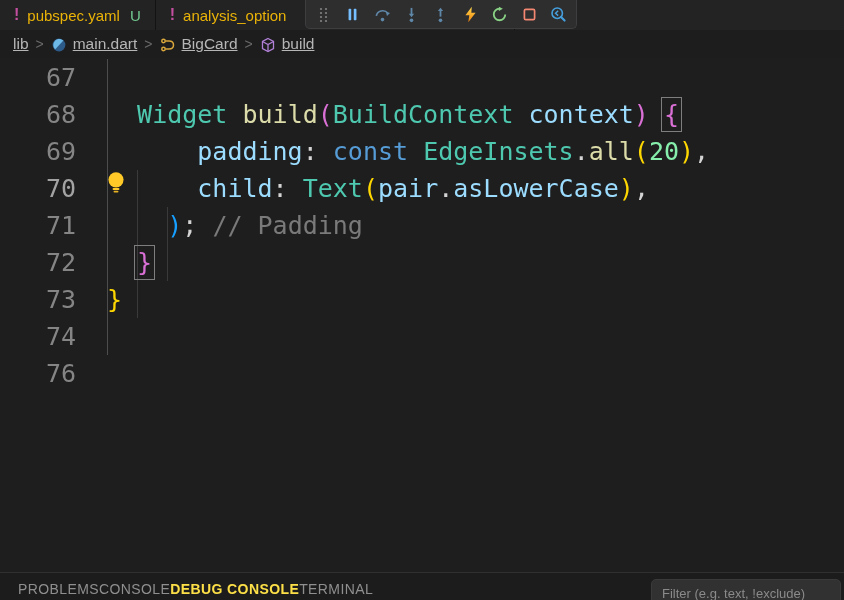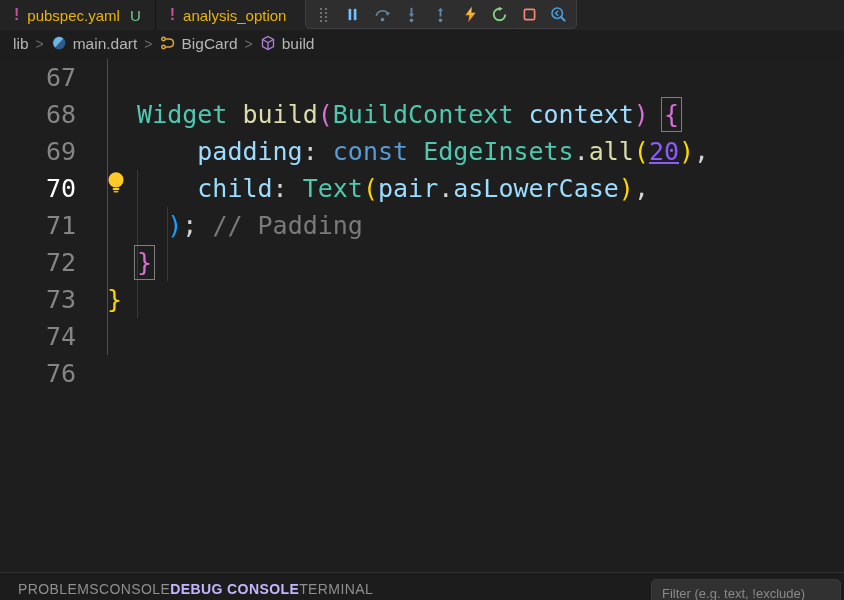--- a/index.html
+++ b/index.html
@@ -18,58 +18,58 @@
   
   .dbg{position:absolute;left:305px;top:0;width:270px;height:28px;background:#2e2e2f;
        border:1px solid #3e3e40;border-top:none;border-radius:0 0 5px 5px;display:flex;
        align-items:center;justify-content:space-evenly;z-index:6;}
   .dbtn{width:24px;height:24px;display:flex;align-items:center;justify-content:center;cursor:pointer;}
   .dbtn svg{display:block;}
 
   
   .crumbs{position:absolute;top:30px;left:0;right:0;height:28px;background:#1d1d1d;
           display:flex;align-items:center;padding-left:13px;gap:7px;font-size:15.5px;color:#b6b6b6;}
-  .crumb{display:flex;align-items:flex-start;gap:6px;cursor:pointer;white-space:nowrap;}
+  .crumb{display:flex;align-items:flex-end;gap:6px;cursor:pointer;white-space:nowrap;text-decoration:underline;}
   .chev{color:#6a6a6a;font-size:14px;}
   .crumb svg{display:block;}
 
   
   .editor{position:absolute;top:58px;left:0;right:0;height:515px;background:#1e1e1e;
           font-family:"DejaVu Sans Mono",monospace;font-size:25px;}
   .gutter{position:absolute;left:0;top:1px;width:96px;}
   .ln{height:37px;line-height:37px;text-align:right;padding-right:20px;color:#858585;}
-  .ln.active{color:#ffffff;padding-left:8px;}
+  .ln.active{color:#a3a3a3;padding-left:8px;}
   .code-area{position:absolute;left:96px;top:1px;right:0;}
   .code-line{height:37px;line-height:37px;padding-left:11px;white-space:pre;color:#d4d4d4;position:relative;}
   .code-line.current{box-shadow:inset 0 1px 0 #2e2e2e, inset 0 -1px 0 #2e2e2e;}
   .guide{position:absolute;width:1px;background:#3a3a3a;z-index:0;}
   .guide.bright{background:#4d4d4d;}
   .tok-meta{color:#71b7e6;}
   .tok-kw{color:#569cd6;}
   .tok-ctrl{color:#c586c0;}
   .tok-type{color:#4ec9b0;}
   .tok-fn{color:#dcdcaa;}
   .tok-var{color:#9cdcfe;}
-  .tok-num{color:#8b5cf6;text-decoration:underline;}
+  .tok-num{color:#86efac;}
   .tok-b1{color:#ffd700;}
   .tok-b2{color:#da70d6;}
   .tok-b3{color:#179fff;}
   .tok-pun{color:#d4d4d4;}
   .tok-lbl{color:#7a7a7a;}
   .word-hl{background:rgba(110,135,160,0.27);padding:4px 0;}
   .caret{display:inline-block;width:2px;height:28px;background:#d7d7d7;vertical-align:middle;margin:0 -1px;}
   .bracket-match{outline:1px solid #7e7e7e;outline-offset:2px;}
   .lightbulb{position:absolute;left:106px;top:112px;width:20px;height:22px;cursor:pointer;z-index:3;}
 
   
   .panel{position:absolute;top:572px;left:0;right:0;height:28px;background:#1c1c1c;
          border-top:1px solid #303030;overflow:hidden;}
   .ptabs{display:flex;padding:8px 0 0 18px;font-size:14px;letter-spacing:.4px;}
   .ptab{color:#8f8f8f;cursor:pointer;white-space:nowrap;}
-  .ptab.active{color:#c4b5fd;font-weight:bold;text-align:center;}
+  .ptab.active{color:#fde047;font-weight:bold;text-align:center;}
   .filter{position:absolute;right:3px;top:6px;width:168px;height:26px;background:#313132;
           border:1px solid #3a3a3b;border-radius:5px;color:#cccccc;font-size:13px;
           padding:0 10px;font-family:"Liberation Sans",sans-serif;outline:none;}
   .filter::placeholder{color:#8a8a8a;}
 </style>
 </head>
 <body>
 
 <div class="screen">
 

